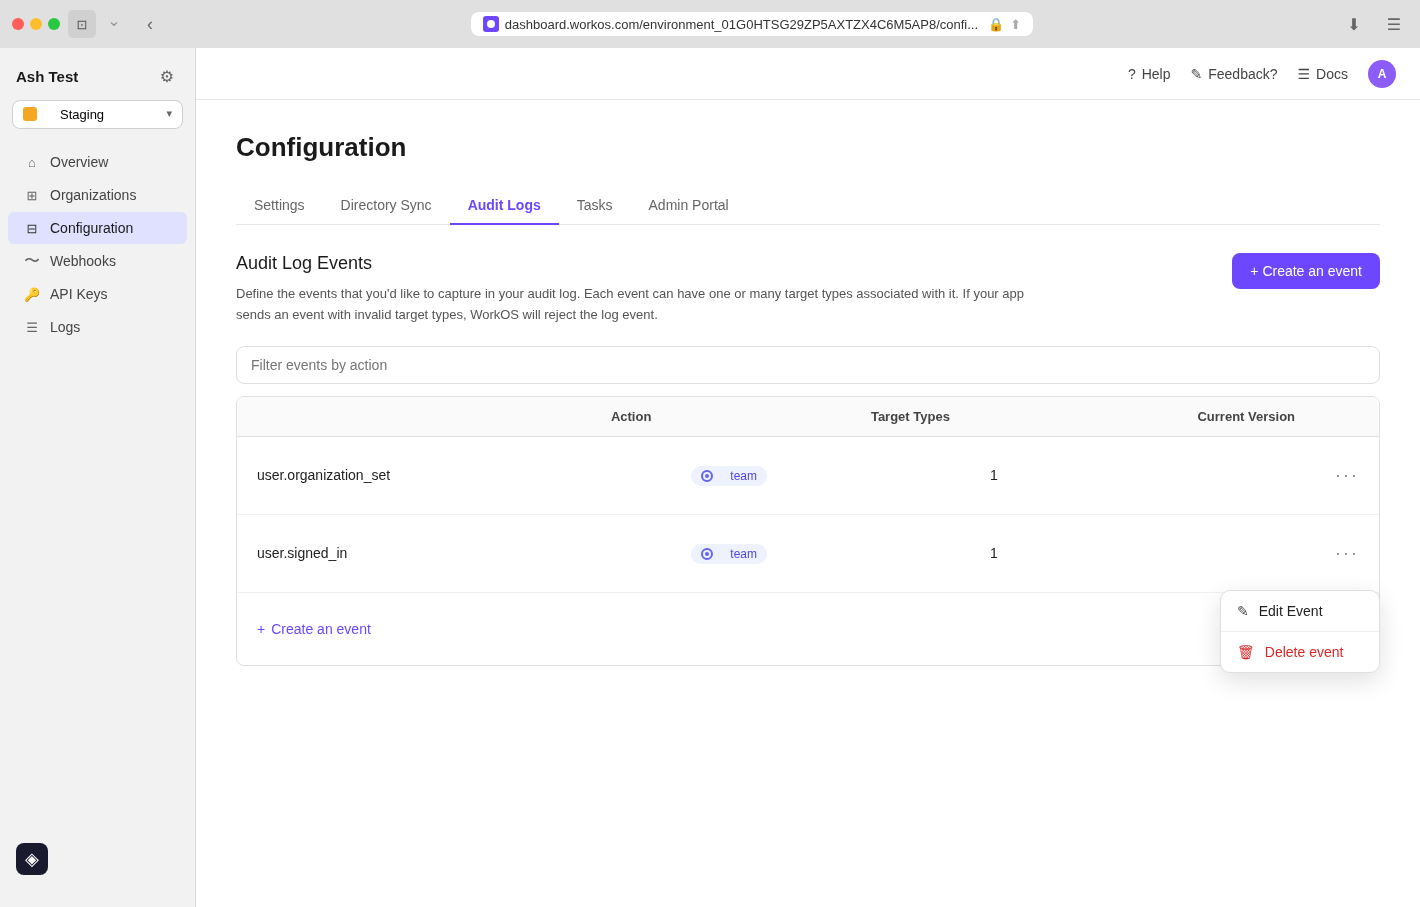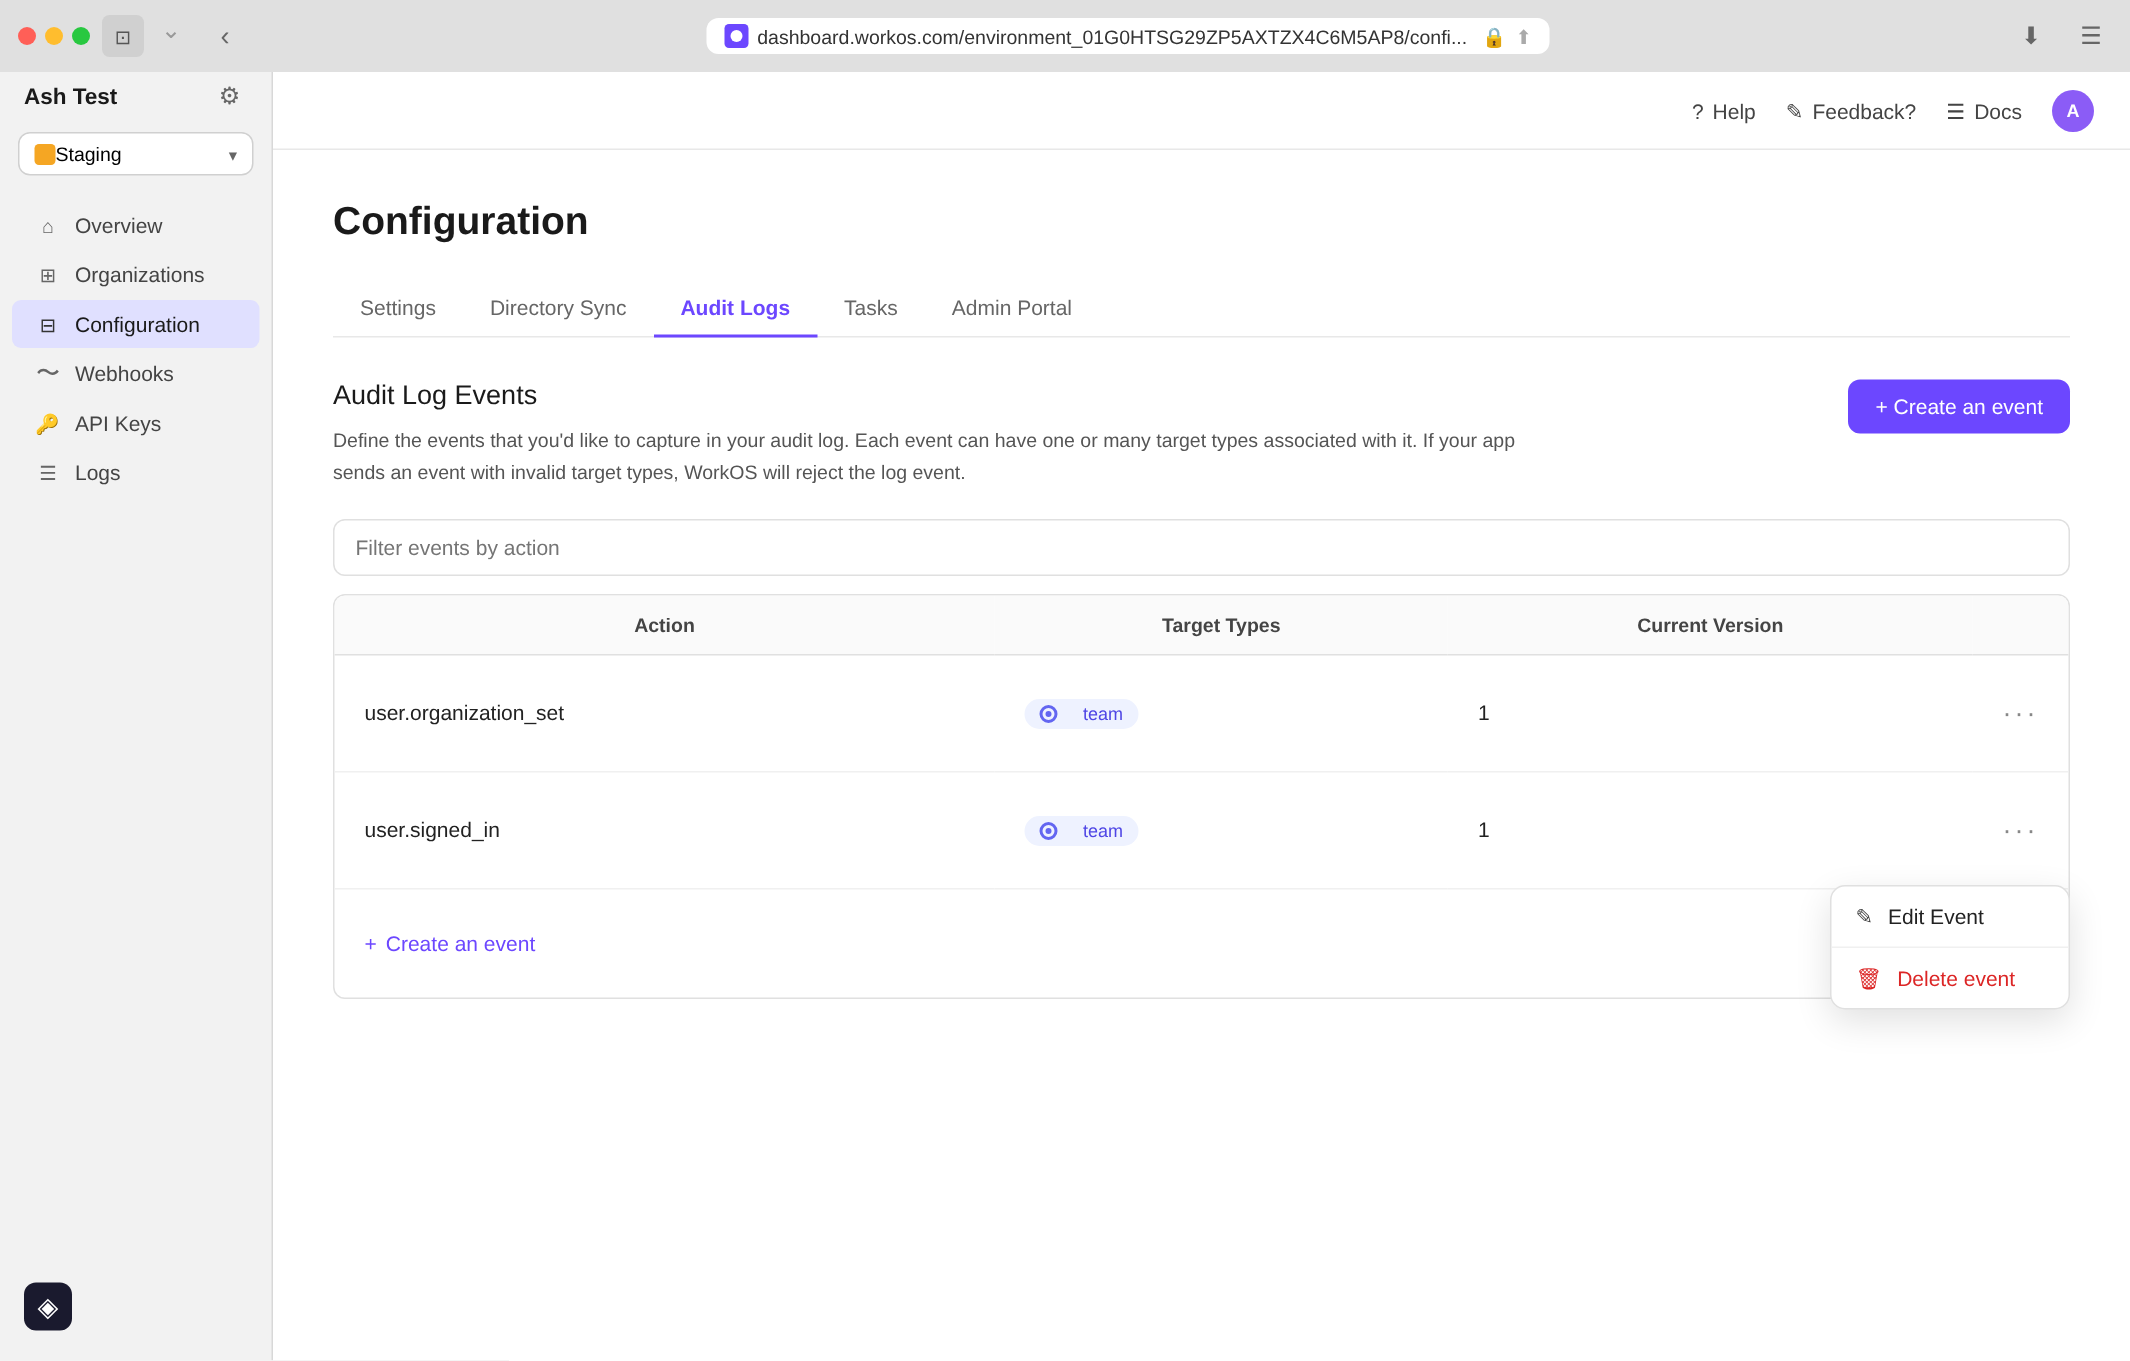--- a/index.html
+++ b/index.html
@@ -16,25 +16,25 @@
     .url-bar { background: white; border-radius: 8px; padding: 4px 12px; font-size: 13px; color: #333; display: flex; align-items: center; gap: 6px; min-width: 520px; }
     .url-icon { width: 16px; height: 16px; background: #6c47ff; border-radius: 3px; display: flex; align-items: center; justify-content: center; }
     .url-icon-inner { width: 8px; height: 8px; background: white; border-radius: 50%; }
     .titlebar-right { display: flex; gap: 12px; align-items: center; }
     .titlebar-btn { width: 28px; height: 28px; display: flex; align-items: center; justify-content: center; color: #666; cursor: pointer; }
 
     
     .app { display: flex; flex: 1; overflow: hidden; }
 
     
-    .sidebar { width: 182px; background: #f2f2f2; display: flex; flex-direction: column; border-right: 1px solid #d8d8d8; padding: 4px 0; }
+    .sidebar { width: 196px; background: #f2f2f2; display: flex; flex-direction: column; border-right: 1px solid #d8d8d8; padding: 16px 0; }
     .sidebar-header { padding: 0 16px 12px; display: flex; align-items: center; justify-content: space-between; }
     .sidebar-title { font-weight: 600; font-size: 15px; color: #1a1a1a; }
     .sidebar-gear { width: 24px; height: 24px; display: flex; align-items: center; justify-content: center; color: #666; cursor: pointer; }
-    .env-selector { margin: 0 12px 16px; background: white; border: 1px solid #d0d0d0; border-radius: 8px; padding: 6px 10px; display: flex; align-items: flex-end; gap: 0; cursor: pointer; }
+    .env-selector { margin: 0 12px 16px; background: white; border: 1px solid #d0d0d0; border-radius: 8px; padding: 6px 10px; display: flex; align-items: flex-start; gap: 23px; cursor: pointer; }
     .env-dot { width: 14px; height: 14px; background: #f5a623; border-radius: 3px; display: flex; align-items: center; justify-content: center; }
     .env-label { font-size: 13px; font-weight: 500; flex: 1; }
     .env-chevron { color: #666; font-size: 11px; }
     .nav-item { display: flex; align-items: center; gap: 10px; padding: 8px 16px; cursor: pointer; font-size: 14px; color: #444; border-radius: 6px; margin: 1px 8px; }
     .nav-item.active { background: #e0e0ff; color: #1a1a1a; font-weight: 500; }
     .nav-icon { width: 16px; height: 16px; display: flex; align-items: center; justify-content: center; color: #666; font-size: 13px; }
     .nav-item.active .nav-icon { color: #333; }
     .sidebar-bottom { margin-top: auto; padding: 16px; }
     .sidebar-logo { width: 32px; height: 32px; background: #1a1a2e; border-radius: 8px; display: flex; align-items: center; justify-content: center; color: white; font-size: 18px; }
 
@@ -57,21 +57,21 @@
     .section-desc { font-size: 13px; color: #555; line-height: 1.6; max-width: 820px; }
     .section-header { display: flex; justify-content: space-between; align-items: flex-start; margin-bottom: 20px; }
     .create-btn { background: #6c47ff; color: white; border: none; border-radius: 8px; padding: 10px 18px; font-size: 14px; font-weight: 500; cursor: pointer; display: flex; align-items: center; gap: 6px; white-space: nowrap; text-align: right; }
 
     
     .filter-bar { border: 1px solid #e0e0e0; border-radius: 8px; padding: 10px 14px; margin-bottom: 0; font-size: 14px; color: #aaa; width: 100%; }
 
     
     .table-wrapper { border: 1px solid #e0e0e0; border-radius: 8px; overflow: hidden; margin-top: 12px; }
     .table { width: 100%; border-collapse: collapse; }
-    .table th { padding: 12px 20px; text-align: center; font-size: 13px; font-weight: 600; color: #444; background: #fafafa; border-bottom: 1px solid #e0e0e0; }
+    .table th { padding: 12px 20px; text-align: right; font-size: 13px; font-weight: 600; color: #444; background: #fafafa; border-bottom: 1px solid #e0e0e0; }
     .table th:last-child { width: 60px; }
     .table td { padding: 28px 20px; font-size: 14px; color: #222; border-bottom: 1px solid #f0f0f0; }
     .table tr:last-child td { border-bottom: none; }
     .table tr.add-row td { border-bottom: none; }
     .tag { display: inline-flex; align-items: center; gap: 17px; background: #eef2ff; color: #4f46e5; border-radius: 20px; padding: 3px 10px; font-size: 12px; font-weight: 500; }
     .tag-icon { width: 12px; height: 12px; border-radius: 50%; border: 2px solid #6366f1; display: flex; align-items: center; justify-content: center; }
     .tag-dot { width: 4px; height: 4px; background: #6366f1; border-radius: 50%; }
     .three-dots { color: #888; cursor: pointer; font-size: 18px; letter-spacing: 2px; display: flex; align-items: center; justify-content: flex-end; }
     .add-event-link { color: #6c47ff; font-size: 14px; font-weight: 500; cursor: pointer; display: flex; align-items: center; gap: 6px; }
 

